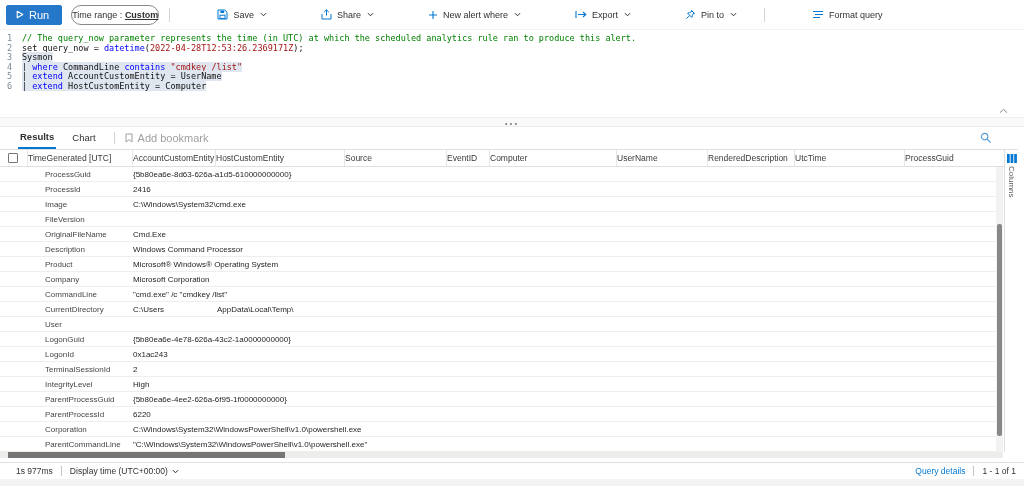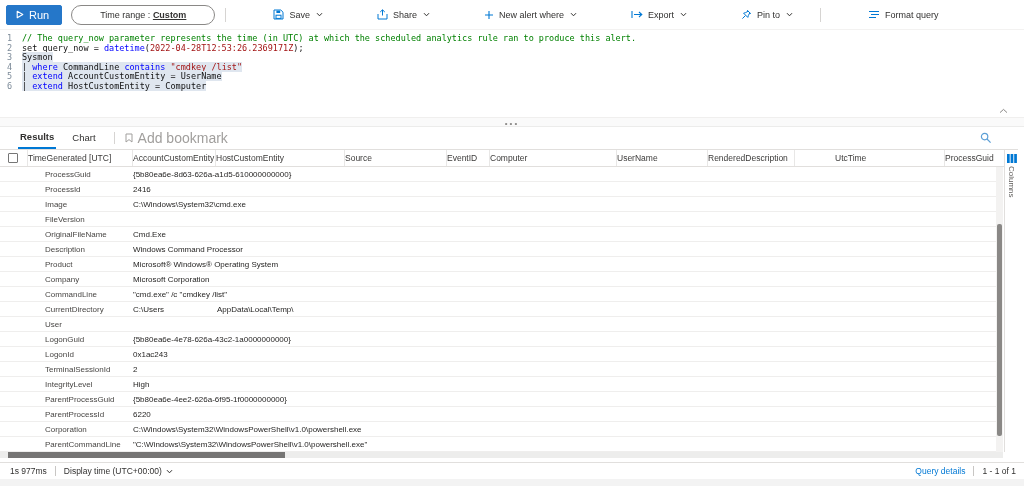--- a/index.html
+++ b/index.html
@@ -3,21 +3,21 @@
 <meta charset="utf-8">
 <style>
   * { margin:0; padding:0; box-sizing:border-box; }
   html,body { background:#fff; }
   body { font-family:"Liberation Sans","DejaVu Sans",sans-serif; color:#323130; }
   .app { position:relative; width:1024px; height:486px; background:#fff; overflow:hidden; }
 
   
   .toolbar { position:absolute; top:0; left:0; right:0; height:30px; display:flex; align-items:center; background:#fff; border-bottom:1px solid #f3f2f1; }
   .run-btn { display:flex; align-items:center; gap:5px; height:20px; margin-left:6px; padding:0 12px 0 9px; background:#2577c9; border:1px solid #2577c9; border-radius:2px; color:#fff; font-size:11px; cursor:pointer; }
-  .pill { display:flex; align-items:center; height:20px; margin-left:9px; padding:0 28px; border:1px solid #8a8886; border-radius:10px; font-size:9px; background:#fff; cursor:pointer; white-space:pre; }
+  .pill { display:flex; align-items:center; height:20px; margin-left:9px; padding:0 0; border:1px solid #8a8886; border-radius:10px; font-size:9px; background:#fff; cursor:pointer; white-space:pre; }
   .pill b { font-weight:700;text-decoration:underline; }
   .tb-sep { width:1px; height:14px; background:#d6d4d2; margin:0 10px; }
   .tb-item { display:flex; align-items:center; gap:5px; font-size:9px; color:#323130; margin-right:17px; cursor:pointer; white-space:nowrap;padding-left:37px; }
   .tb-item svg { display:block; }
   .chev { margin-left:1px; }
 
   
   .editor { position:absolute; top:30px; left:0; right:0; height:87px; background:#fff; font-family:"DejaVu Sans Mono","Liberation Mono",monospace; font-size:8.5px; line-height:9.6px; }
   .editor-inner { display:flex; padding-top:4px; }
   .gutter { width:22px; text-align:left; padding-left:7px; color:#7d8b99; }
@@ -35,38 +35,38 @@
   .splitter { position:absolute; top:117px; left:0; right:0; height:10px; background:#fafafa; border-top:1px solid #f0efee; border-bottom:1px solid #ececeb; cursor:row-resize; }
   .splitter .dots { position:absolute; left:50%; top:1px; transform:translateX(-50%); color:#8a8886; font-size:8px; letter-spacing:2px; }
 
   
   .results { position:absolute; top:127px; left:0; right:6px; height:331px; background:#fff; }
   .tabsrow { position:relative; height:23px; border-bottom:1px solid #e1dfdd; display:flex; align-items:center; }
   .tab { font-size:9.5px; margin-left:18px; padding:4px 2px 5px; cursor:pointer; color:#323130; }
   .tab.active { font-weight:700; border-bottom:2px solid #0078d4; }
   .tab.plain { margin-left:14px; }
   .tab-sep { width:1px; height:12px; background:#d6d4d2; margin-left:16px; }
-  .bookmark { display:flex; align-items:center; gap:5px; margin-left:10px; font-size:14px; color:#a19f9d; }
+  .bookmark { display:flex; align-items:center; gap:5px; margin-left:10px; font-size:11px; color:#a19f9d; }
   .search-btn { position:absolute; right:26px; top:5px; cursor:pointer; }
 
   
   .hrow { display:flex; height:17px; align-items:center; border-bottom:1px solid #e1dfdd; font-size:8.5px; color:#3b3a39; }
   .hcell { height:100%; display:flex; align-items:center; padding-left:0; border-right:1px solid #e8e7e6; overflow:hidden; white-space:nowrap; cursor:pointer; }
   .hcell:last-child { border-right:none; flex:1; }
   .cb-cell { width:28px; justify-content:flex-start; padding-left:8px; }
   .checkbox { width:10px; height:10px; border:1px solid #767676; border-radius:1px; background:#fff; cursor:pointer; }
   .hcell:nth-child(2){ width:105px; padding-left:0; }
   .hcell:nth-child(3){ width:83px; }
   .hcell:nth-child(4){ width:129px; }
   .hcell:nth-child(5){ width:102px; }
   .hcell:nth-child(6){ width:43px; }
   .hcell:nth-child(7){ width:127px; }
   .hcell:nth-child(8){ width:91px; }
   .hcell:nth-child(9){ width:87px; }
-  .hcell:nth-child(10){ width:110px;margin-left:40px; }
+  .hcell:nth-child(10){ width:110px; }
 
   
   .grid { position:absolute; top:40px; left:0; right:22px; bottom:6px; overflow:hidden; }
   .grid-row { display:flex; height:15px; align-items:center; border-bottom:1px solid #efeeed; font-size:8px; }
   .grid-row .k { width:88px; margin-left:45px; color:#484644; white-space:nowrap; overflow:hidden; }
   .grid-row .v { flex:1; color:#201f1e; white-space:pre; overflow:hidden; }
 
   
   .vscroll { position:absolute; top:40px; right:15px; width:7px; bottom:6px; background:#f3f2f1; }
   .vscroll .thumb { position:absolute; top:57px; left:1px; width:5px; height:212px; background:#8a8886; border-radius:2px; }
@@ -76,21 +76,21 @@
   .rail .colicon { display:block; margin:4px auto 3px; }
   .rail .vlabel { writing-mode:vertical-lr; font-size:8px; color:#605e5c; display:block; margin:0 auto; }
 
   
   .hscroll { position:absolute; left:0; right:15px; bottom:0; height:6px; background:#ededec; }
   .hscroll .thumb { position:absolute; left:8px; top:0; height:6px; width:277px; background:#767574; }
 
   
   .statusbar { position:absolute; top:462px; left:0; right:0; height:17px; background:#fff; border-top:1px solid #e1dfdd; display:flex; align-items:center; font-size:8.5px; color:#323130; }
   .sb-sep { width:1px; height:10px; background:#c8c6c4; margin:0 8px; }
-  .sb-left { display:flex; align-items:center; padding-left:10px; }
+  .sb-left { display:flex; align-items:center; padding-left:16px; }
   .sb-right { display:flex; align-items:center; margin-left:auto; padding-right:8px; }
   .link { color:#0078d4; cursor:pointer; }
   .disp-time { display:flex; align-items:center; gap:4px; cursor:pointer; }
   .footer-band { position:absolute; top:479px; left:0; right:0; bottom:0; background:#f3f3f3; }
 </style>
 </head>
 <body>
 
 <div class="app">
 

